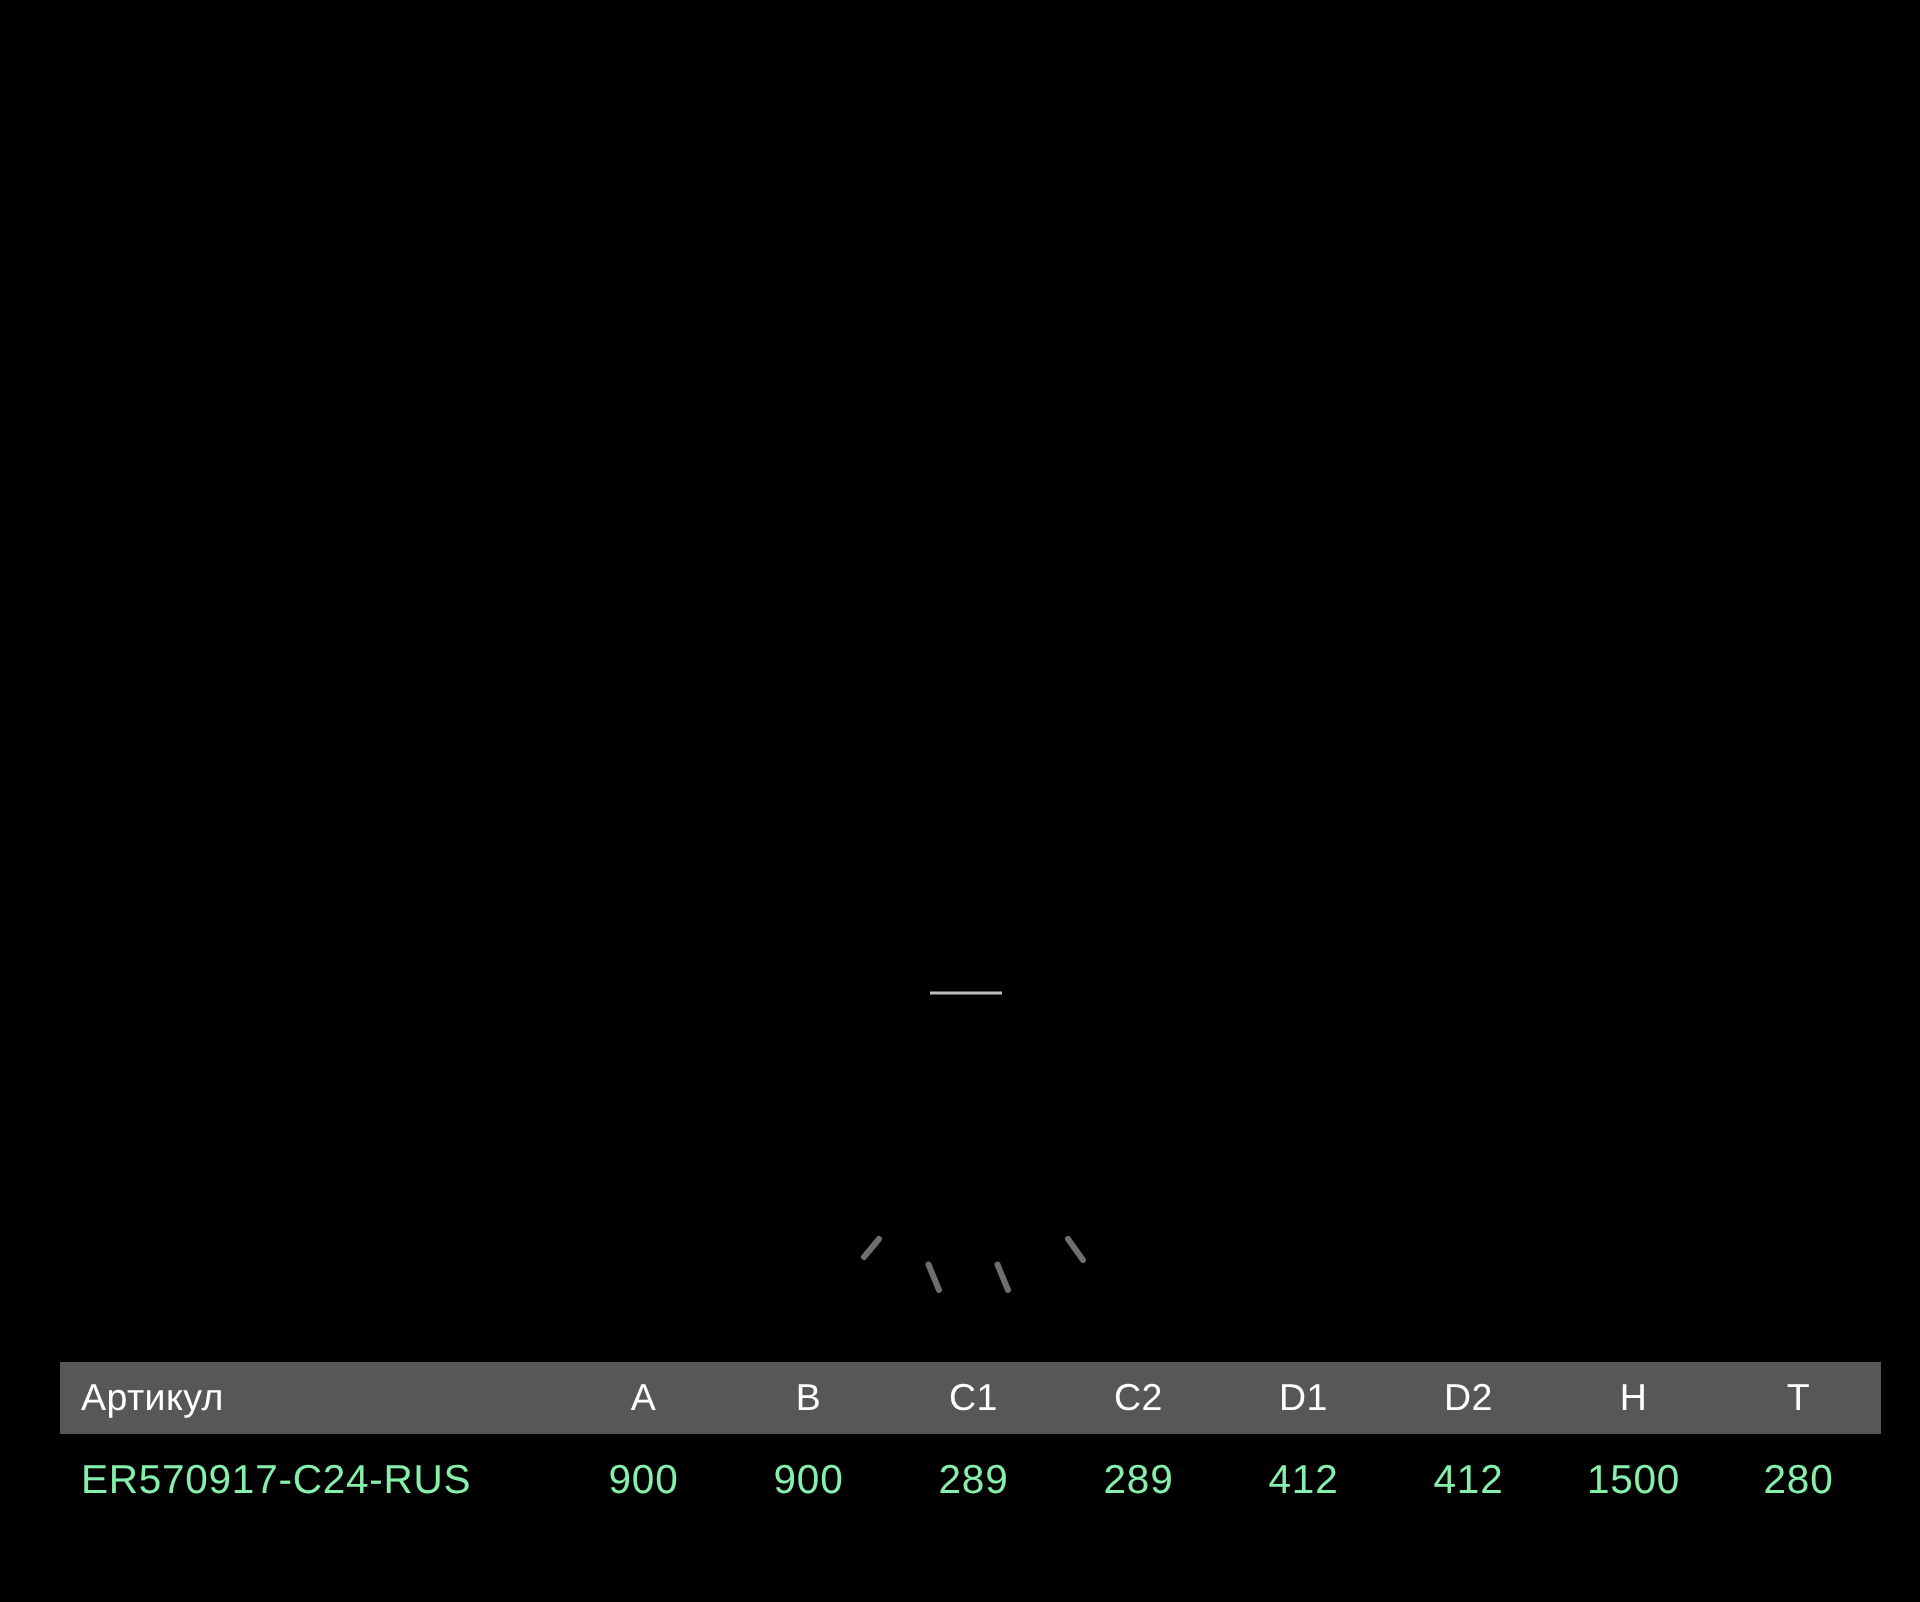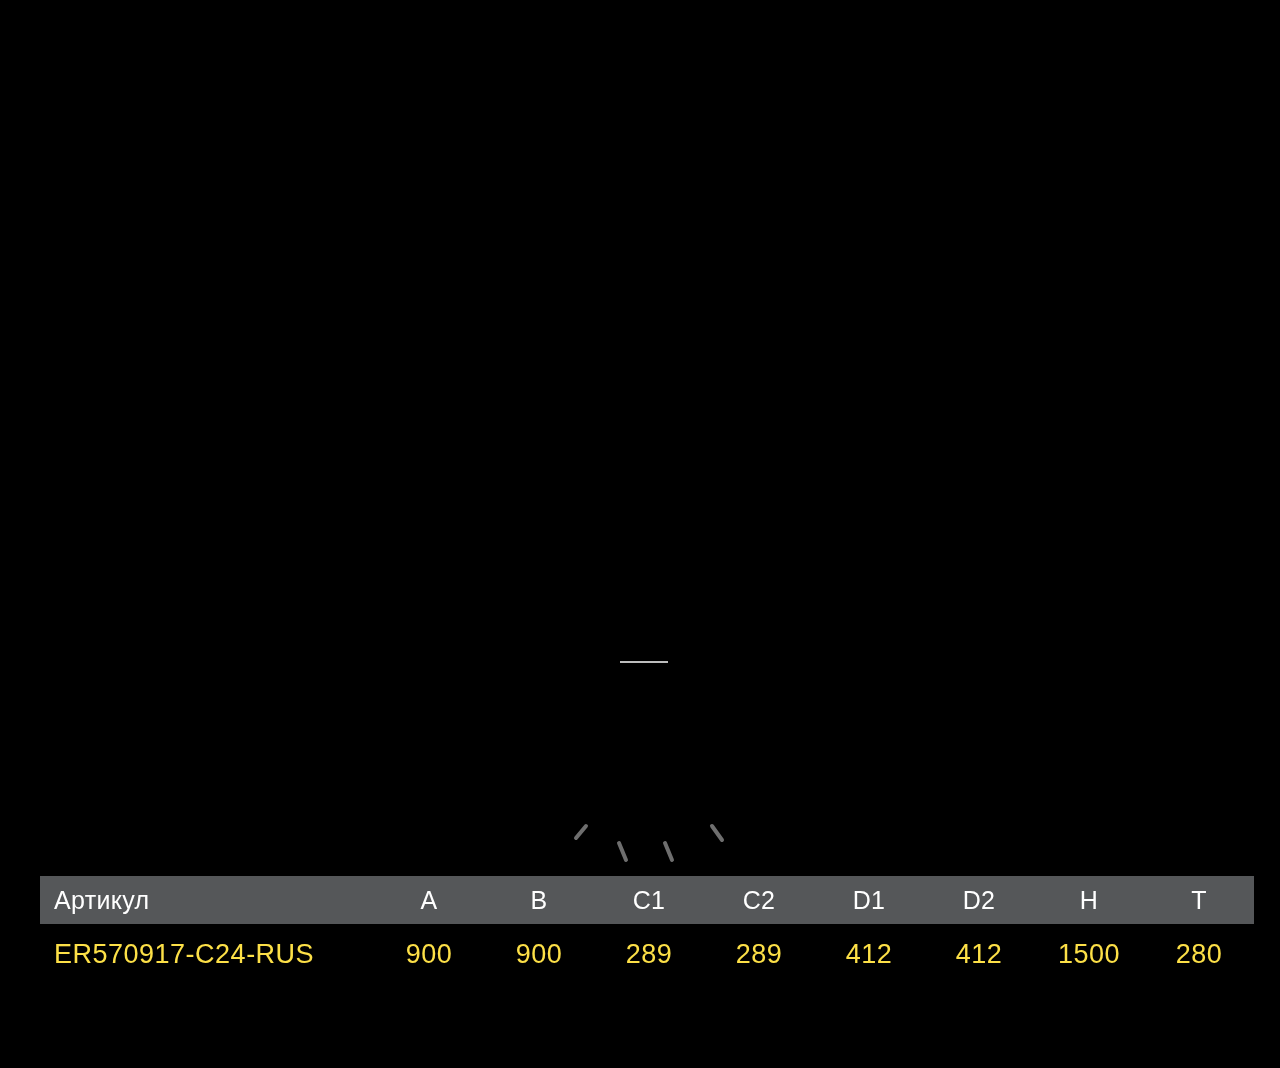--- a/index.html
+++ b/index.html
@@ -22,21 +22,21 @@
     left: 0;
     top: 0;
     width: 1280px;
     height: 900px;
   }
 
   
   #spec-table {
     position: absolute;
     left: 40px;
-    top: 876px;
+    top: 908px;
     width: 1200px;
     border-collapse: collapse;
     table-layout: fixed;
   }
   #spec-table th,
   #spec-table td {
     padding: 0;
     margin: 0;
     text-align: center;
     font-weight: normal;
@@ -48,21 +48,21 @@
     height: 48px;
     color: #ffffff;
     font-size: 25px;
     letter-spacing: 0.3px;
   }
   #spec-table tbody tr {
     background: #000000;
   }
   #spec-table tbody td {
     height: 60px;
-    color: #fde047;
+    color: #86efac;
     font-size: 27px;
     letter-spacing: 0.5px;
   }
   .col-article {
     text-align: left !important;
     padding-left: 14px !important;
     width: 320px;
   }
   .col-dim { width: 110px; }
 </style>

